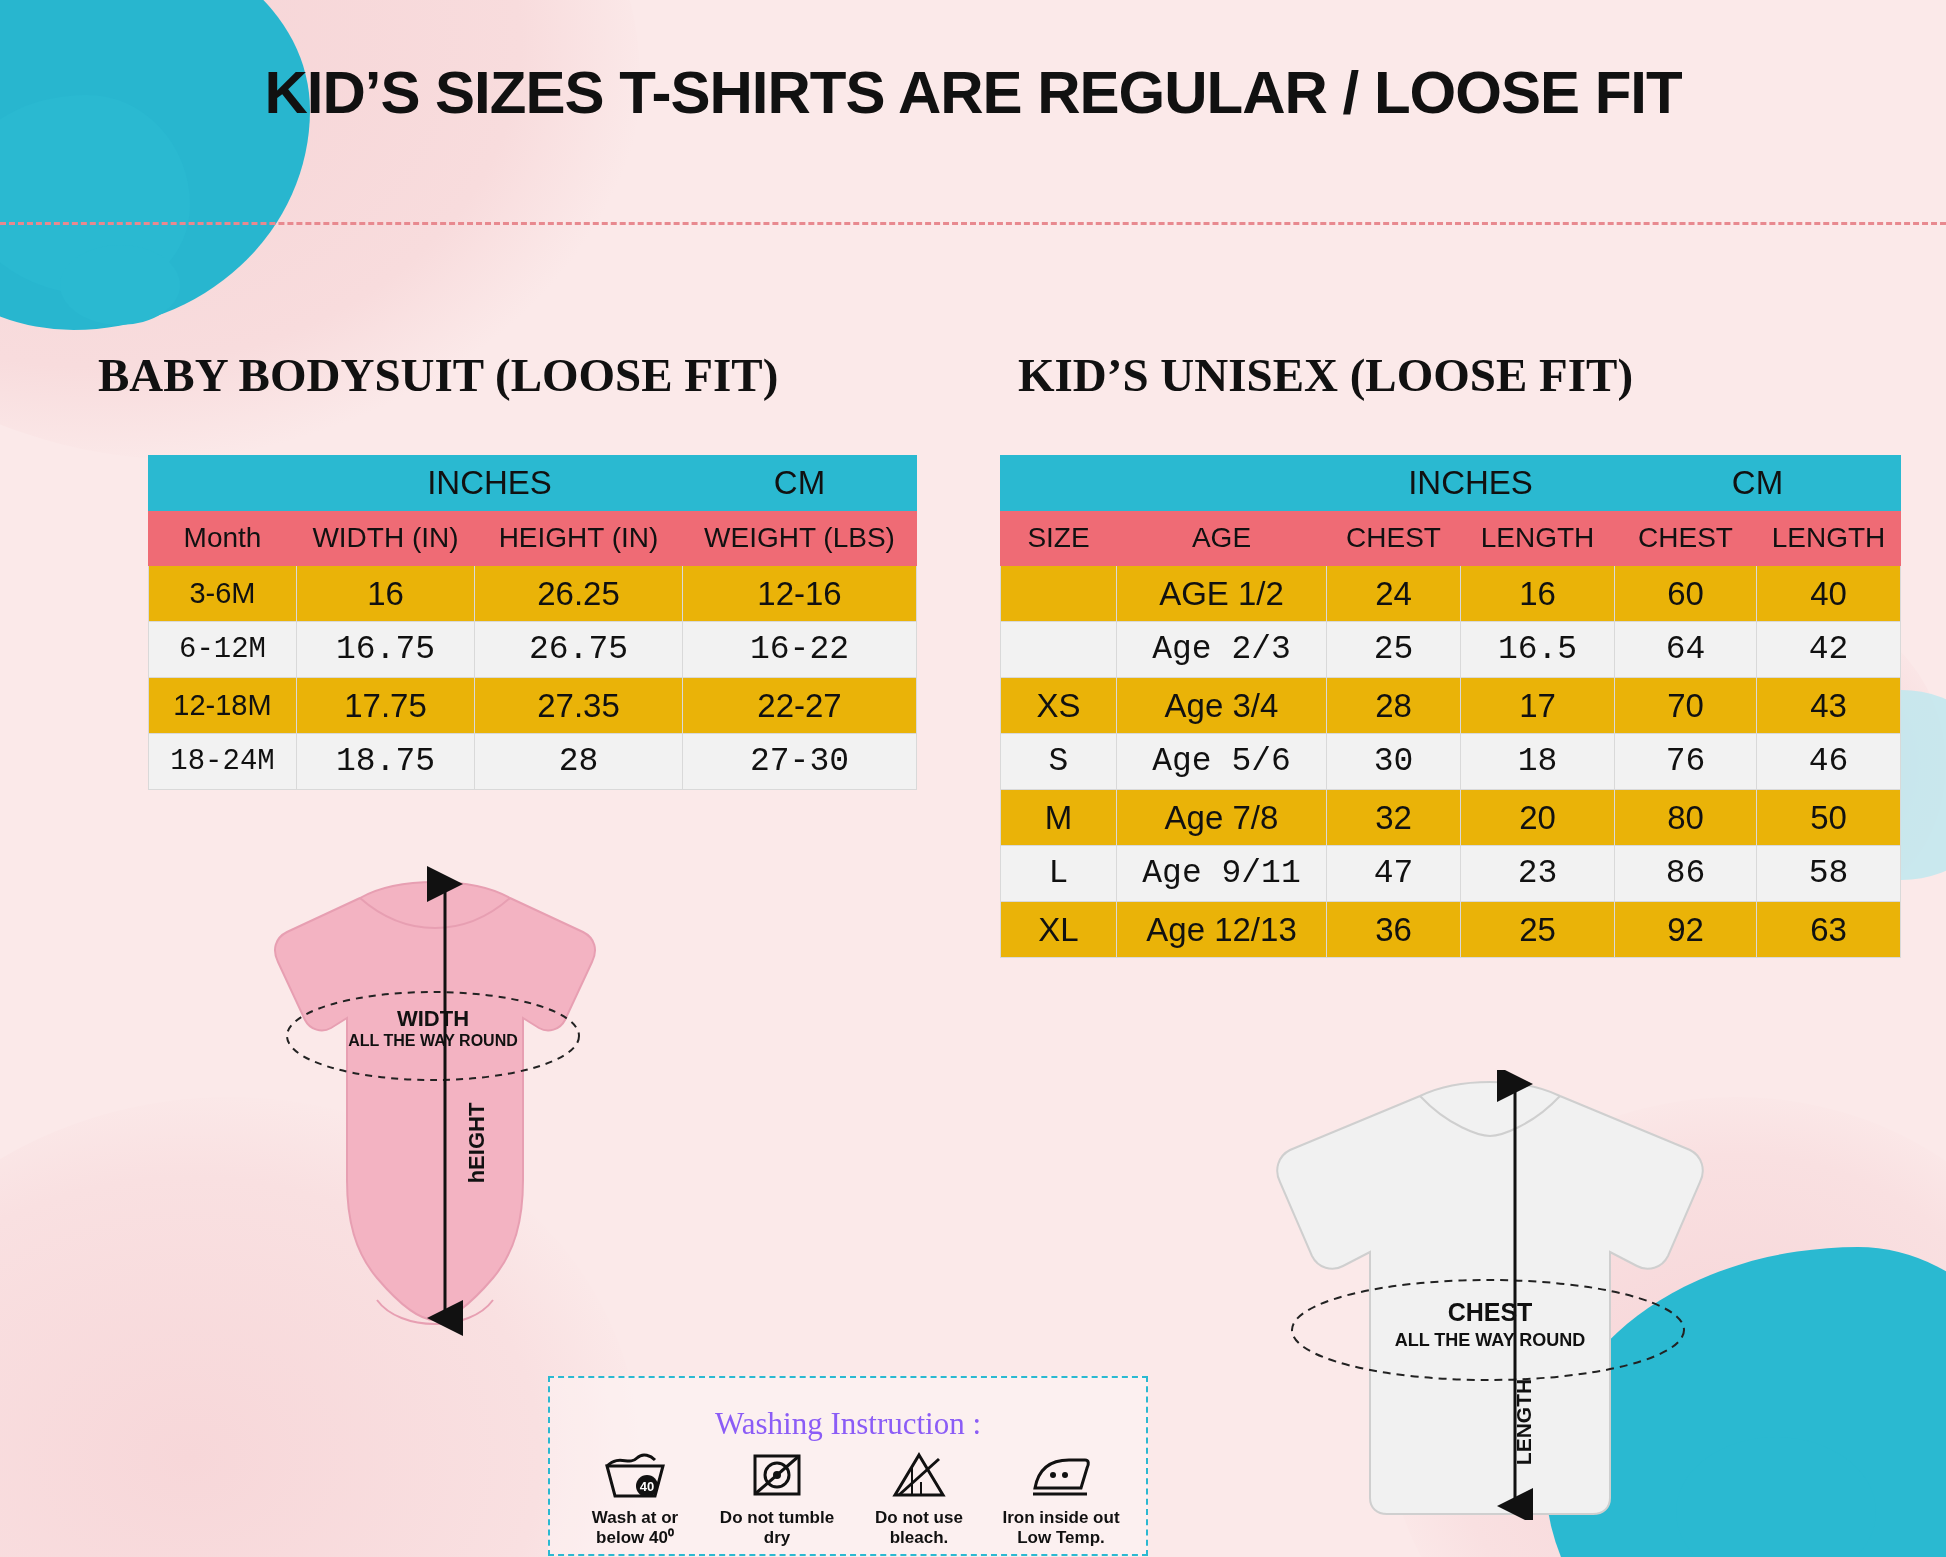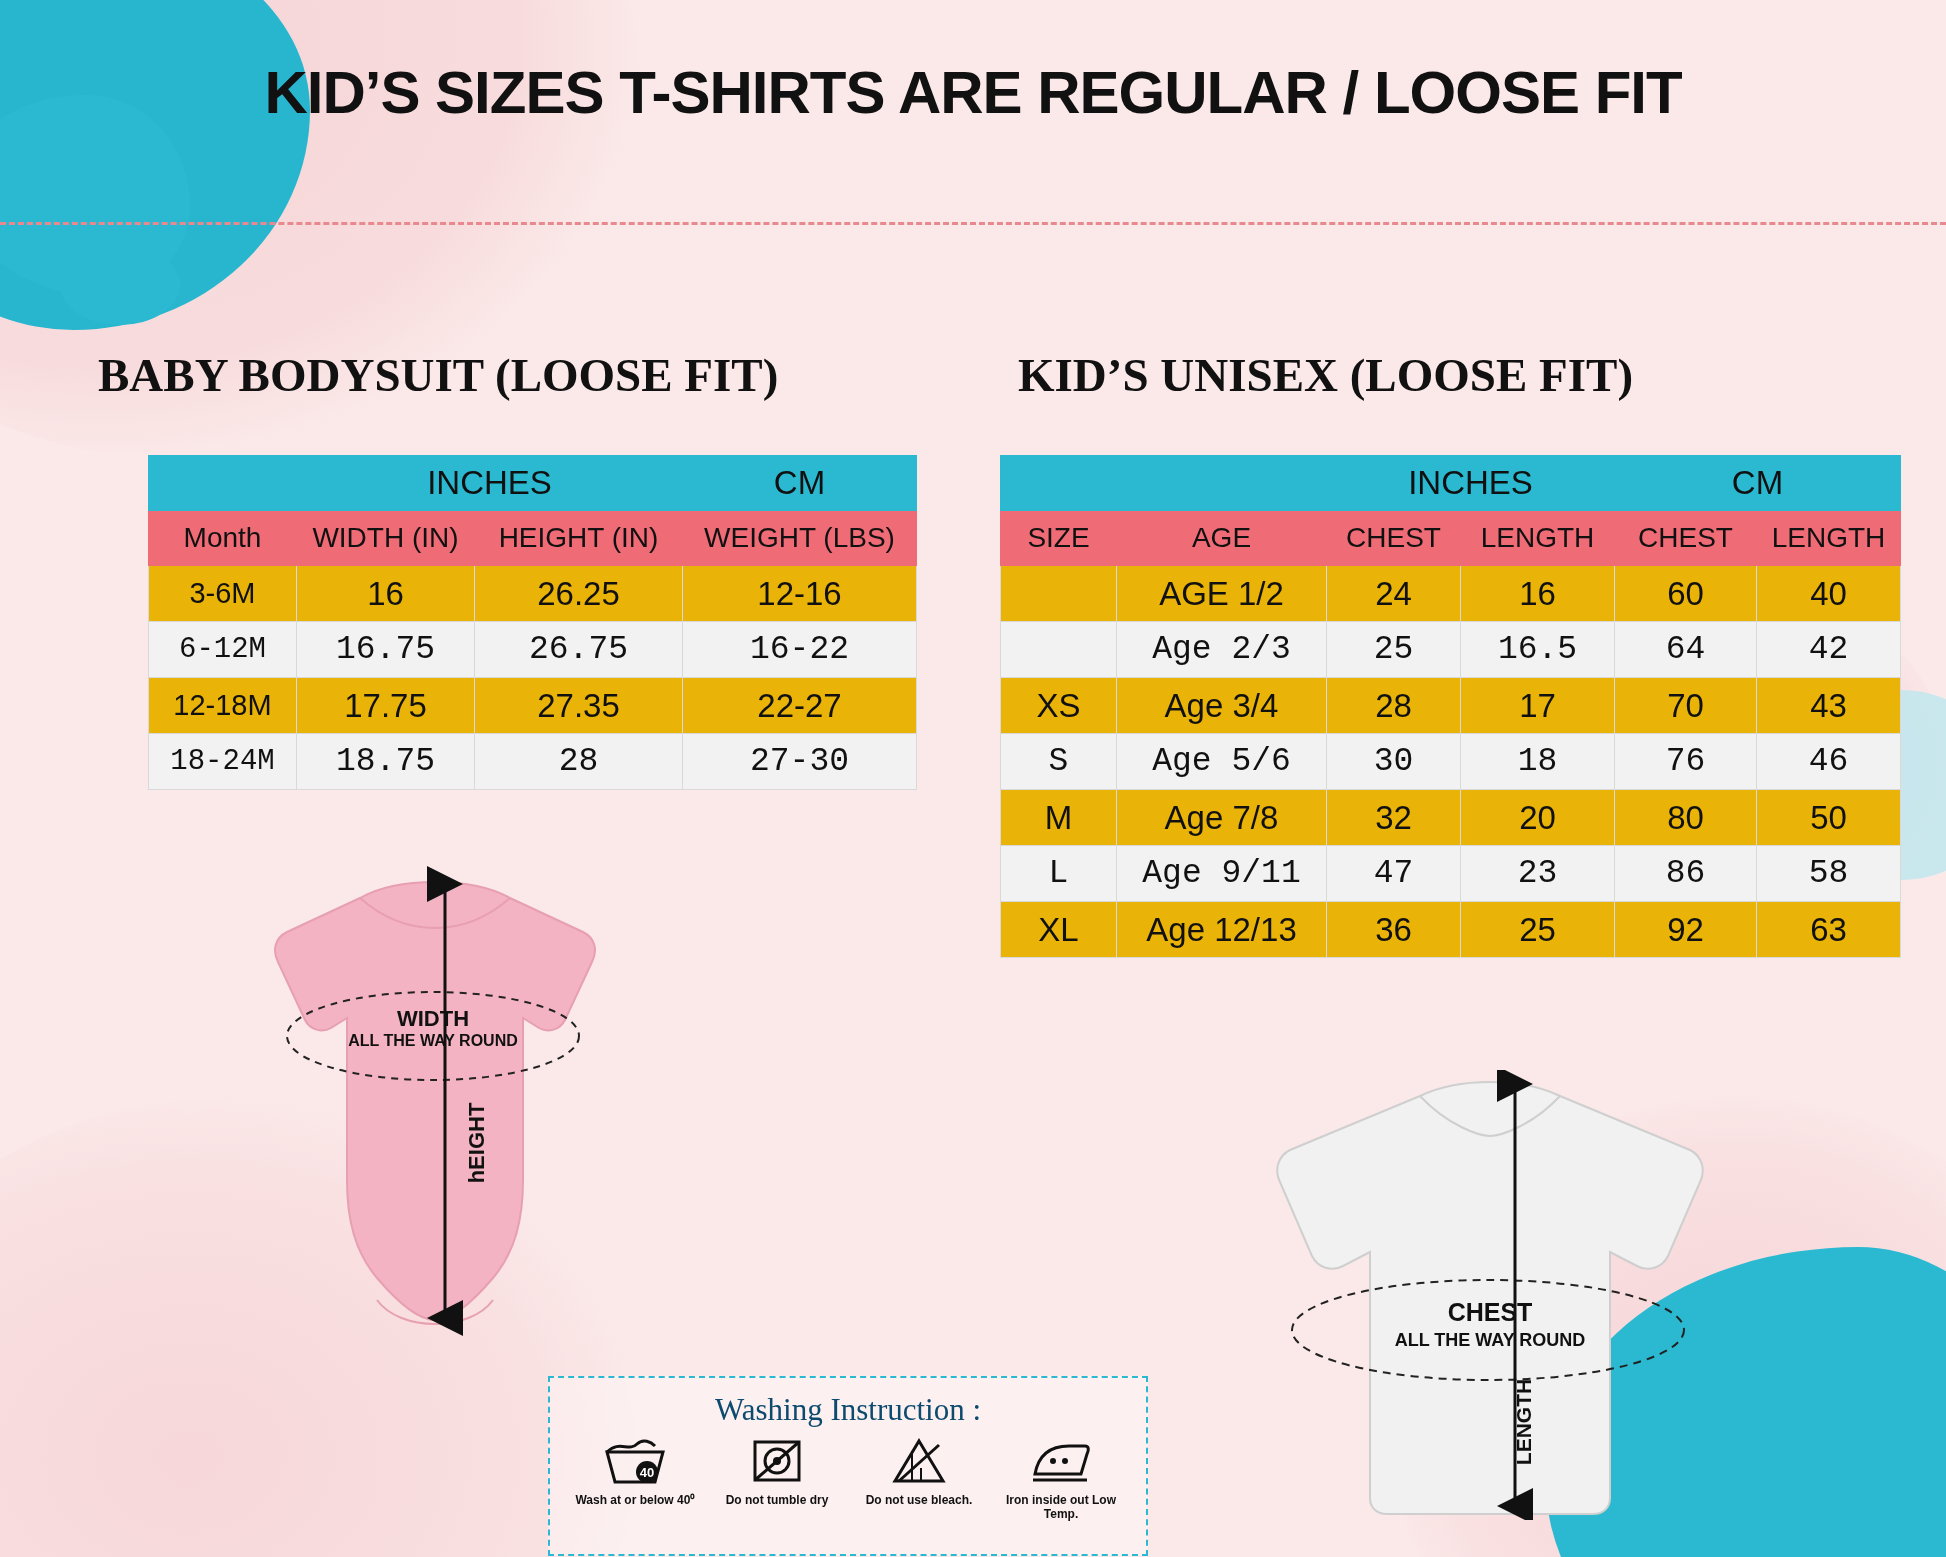--- a/index.html
+++ b/index.html
@@ -137,29 +137,29 @@
 
   
   .wash-box {
     position:absolute; left:548px; top:1376px; width:600px; height:180px;
     border:2px dashed #2ab9d1;
     background:rgba(255,255,255,0.35);
     box-sizing:border-box;
   }
   .wash-title {
     text-align:center; font-family:"Liberation Serif", serif;
-    font-size:31px; color:#0c4a6e; margin-top:14px;
+    font-size:31px; color:#8b5cf6; margin-top:28px;
   }
   .wash-icons {
     display:flex; justify-content:space-around; align-items:flex-start;
     margin-top:8px; padding:0 14px;
   }
   .wash-item { width:130px; text-align:center; }
   .wash-item .cap {
-    font-size:12px; font-weight:bold; color:#111; line-height:1.15; margin-top:4px;
+    font-size:17px; font-weight:bold; color:#111; line-height:1.15; margin-top:4px;
   }
 </style>
 </head>
 <body>
 
 <div class="bg-layer">
   <div class="blob-pink-tl"></div>
   <div class="blob-teal-tl"></div>
   <div class="blob-teal-tl2"></div>
   <div class="blob-teal-tl3"></div>

